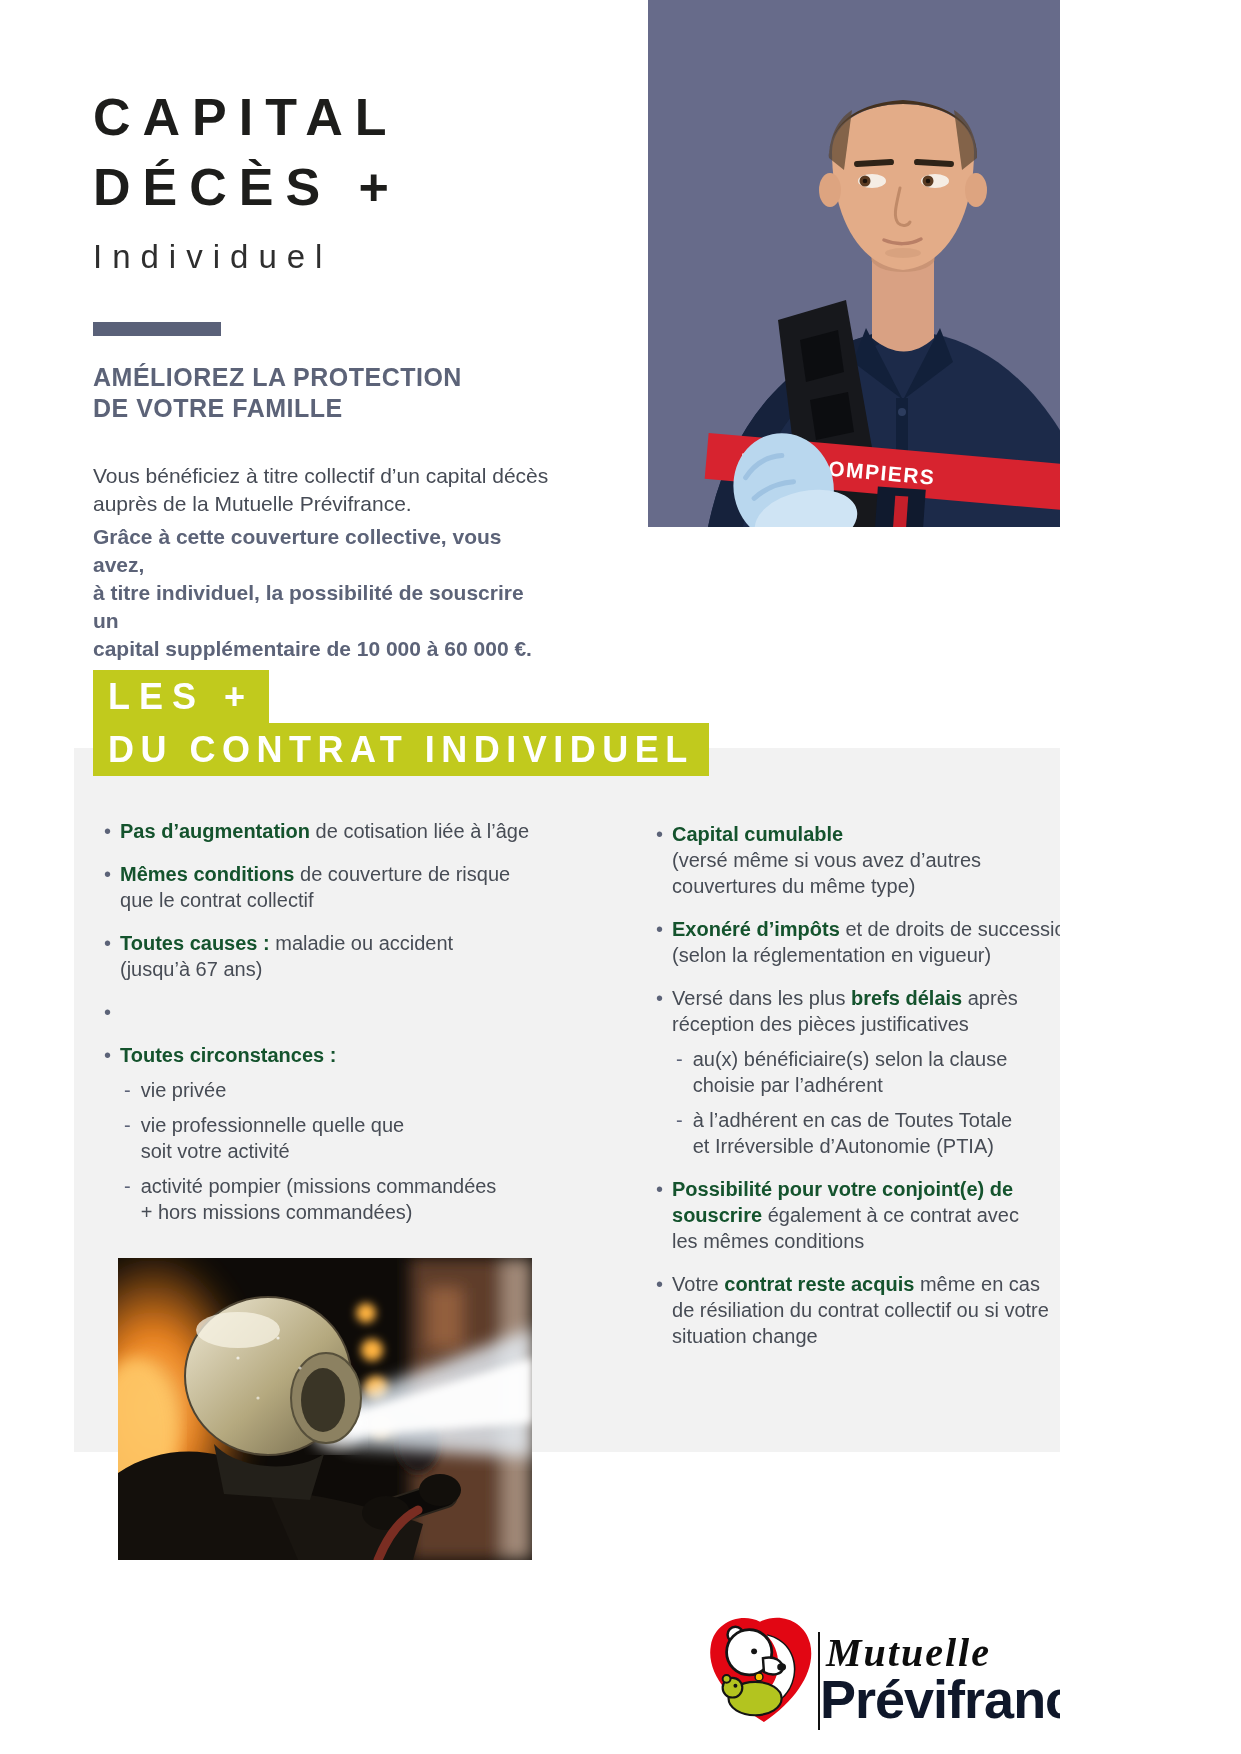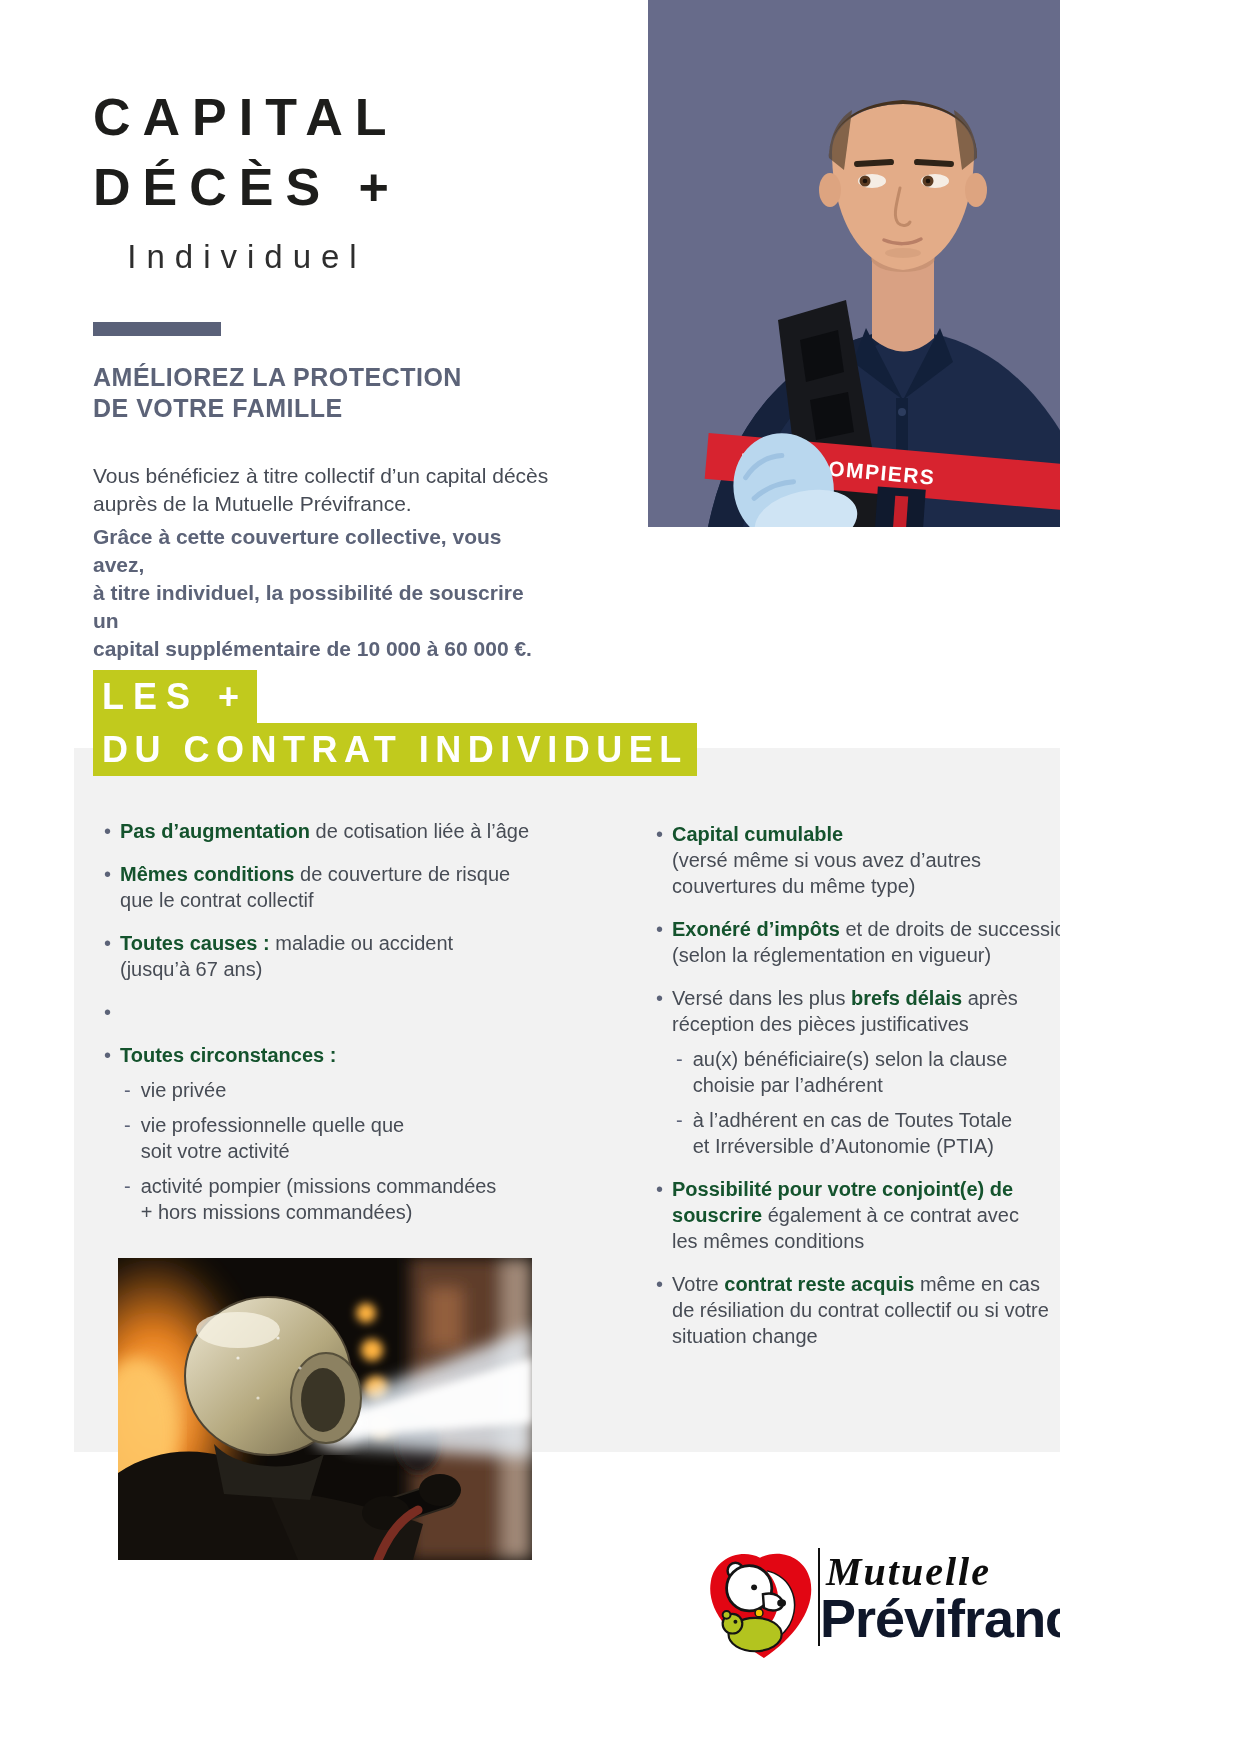--- a/index.html
+++ b/index.html
@@ -2,36 +2,36 @@
 <html><head>
 <meta charset="utf-8">
 <style>
   html,body{margin:0;padding:0;background:#ffffff;}
   .page{position:relative;width:1060px;height:1754px;background:#ffffff;overflow:hidden;
         font-family:"Liberation Sans",sans-serif;}
 
   
   .title{position:absolute;left:93px;top:82px;}
   .title-line{font-size:52px;font-weight:bold;color:#1d1d1b;letter-spacing:12px;line-height:70px;}
-  .subtitle{margin-top:16px;font-size:33px;font-weight:normal;color:#2e2e2e;letter-spacing:10px;text-align:center;}
+  .subtitle{margin-top:16px;font-size:33px;font-weight:normal;color:#2e2e2e;letter-spacing:10px;}
   .slate-bar{position:absolute;left:93px;top:322px;width:128px;height:14px;background:#5a6179;}
   .intro-heading{position:absolute;left:93px;top:362px;font-size:25px;font-weight:bold;
                  color:#5c6378;line-height:31px;letter-spacing:.5px;}
   .intro-p1{position:absolute;left:93px;top:441px;width:470px;font-size:21px;line-height:28px;
             color:#464b55;white-space:pre-line;}
   .intro-p2{position:absolute;left:93px;top:502px;width:460px;font-size:21px;line-height:28px;
             color:#5c6378;font-weight:bold;white-space:pre-line;}
 
   
   .hero{position:absolute;left:648px;top:0;width:509px;height:527px;background:#676b8a;}
   .hero svg{display:block;}
 
   
   .green-label{position:absolute;background:#c1ca1d;color:#ffffff;font-weight:bold;
-               height:53px;line-height:53px;padding:0 9px;z-index:3;white-space:nowrap;}
+               height:53px;line-height:53px;padding:0 15px;z-index:3;white-space:nowrap;}
   .green-label.l1{left:93px;top:670px;font-size:36px;letter-spacing:9px;}
   .green-label.l2{left:93px;top:723px;font-size:36px;letter-spacing:6.5px;}
 
   
   .gray-panel{position:absolute;left:74px;top:748px;width:1063px;height:704px;background:#f2f2f2;z-index:0;}
   .col{position:absolute;z-index:2;}
   .col-left{left:104px;top:818px;width:480px;}
   .col-right{left:656px;top:821px;width:480px;}
   .item{display:flex;gap:9px;margin-bottom:17px;font-size:20px;line-height:26px;color:#474c55;}
   .dot{color:#5c6378;flex:0 0 auto;}
@@ -39,21 +39,21 @@
   .b{font-weight:bold;color:#14532d;}
   .sub{display:flex;gap:10px;margin-top:9px;margin-left:4px;}
   .dash{color:#5c6378;flex:0 0 auto;}
   sup{font-size:12px;vertical-align:super;line-height:0;}
 
   
   .photo-bottom{position:absolute;left:118px;top:1258px;width:414px;height:302px;z-index:2;}
   .photo-bottom svg{display:block;}
 
   
-  .logo{position:absolute;left:702px;top:1548px;display:flex;align-items:flex-start;gap:0;z-index:2;}
+  .logo{position:absolute;left:702px;top:1612px;display:flex;align-items:flex-end;gap:0;z-index:2;}
   .logo-divider{width:2px;height:98px;background:#101010;}
   .logo-text{display:flex;flex-direction:column;}
   .logo-script{font-family:"Liberation Serif",serif;font-style:italic;font-weight:bold;
                font-size:40px;color:#0d0d0d;letter-spacing:2px;padding-left:6px;}
   .logo-word{font-family:Liberation Sans, sans-serif;font-weight:bold;font-size:54px;
              color:#0f172a;margin-top:-8px;letter-spacing:-1px;}
 </style>
 </head>
 <body>
 

